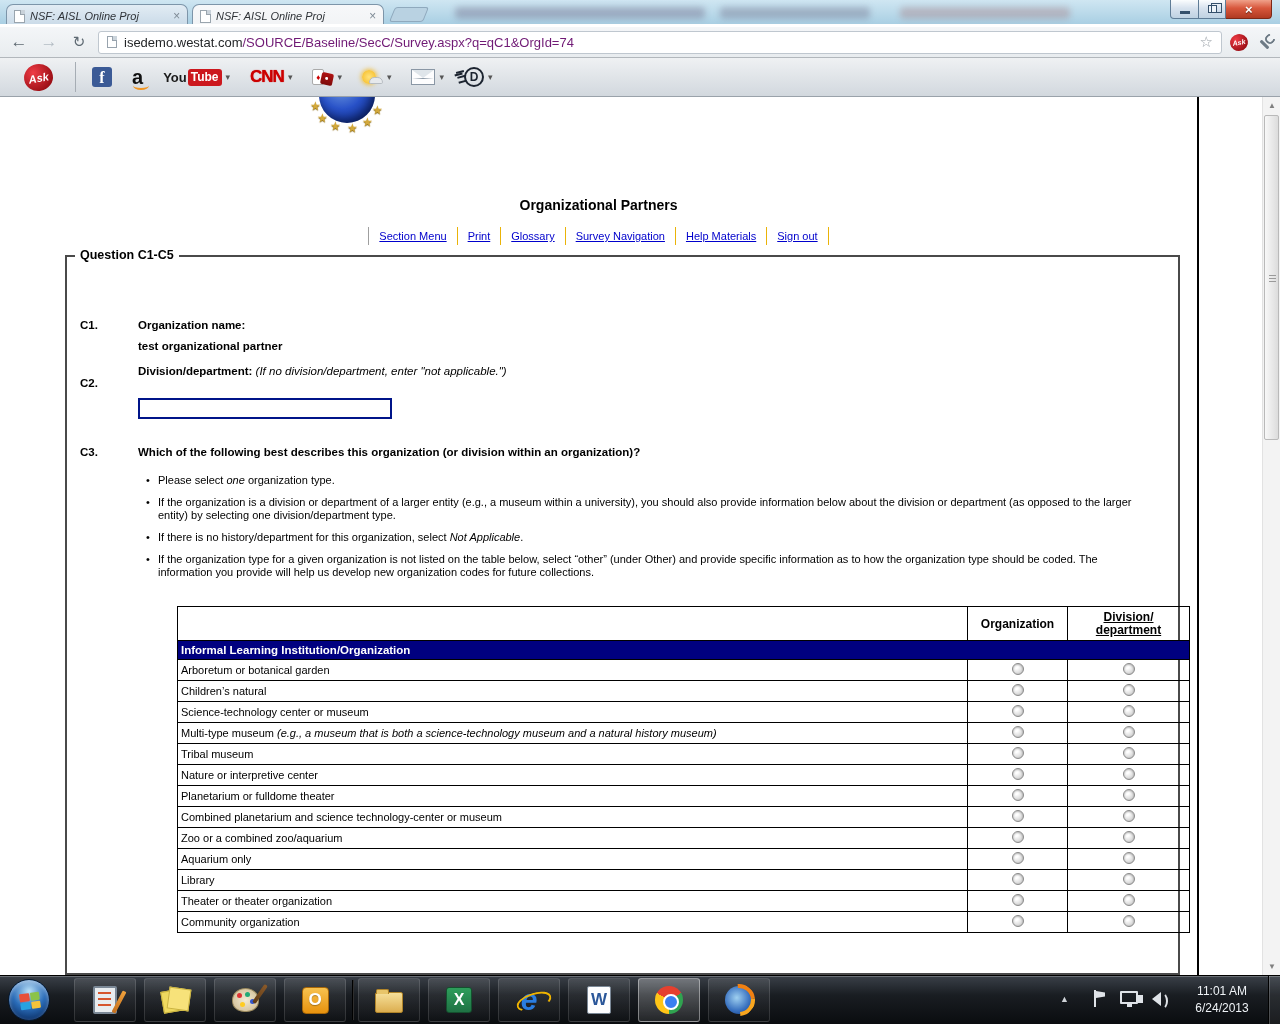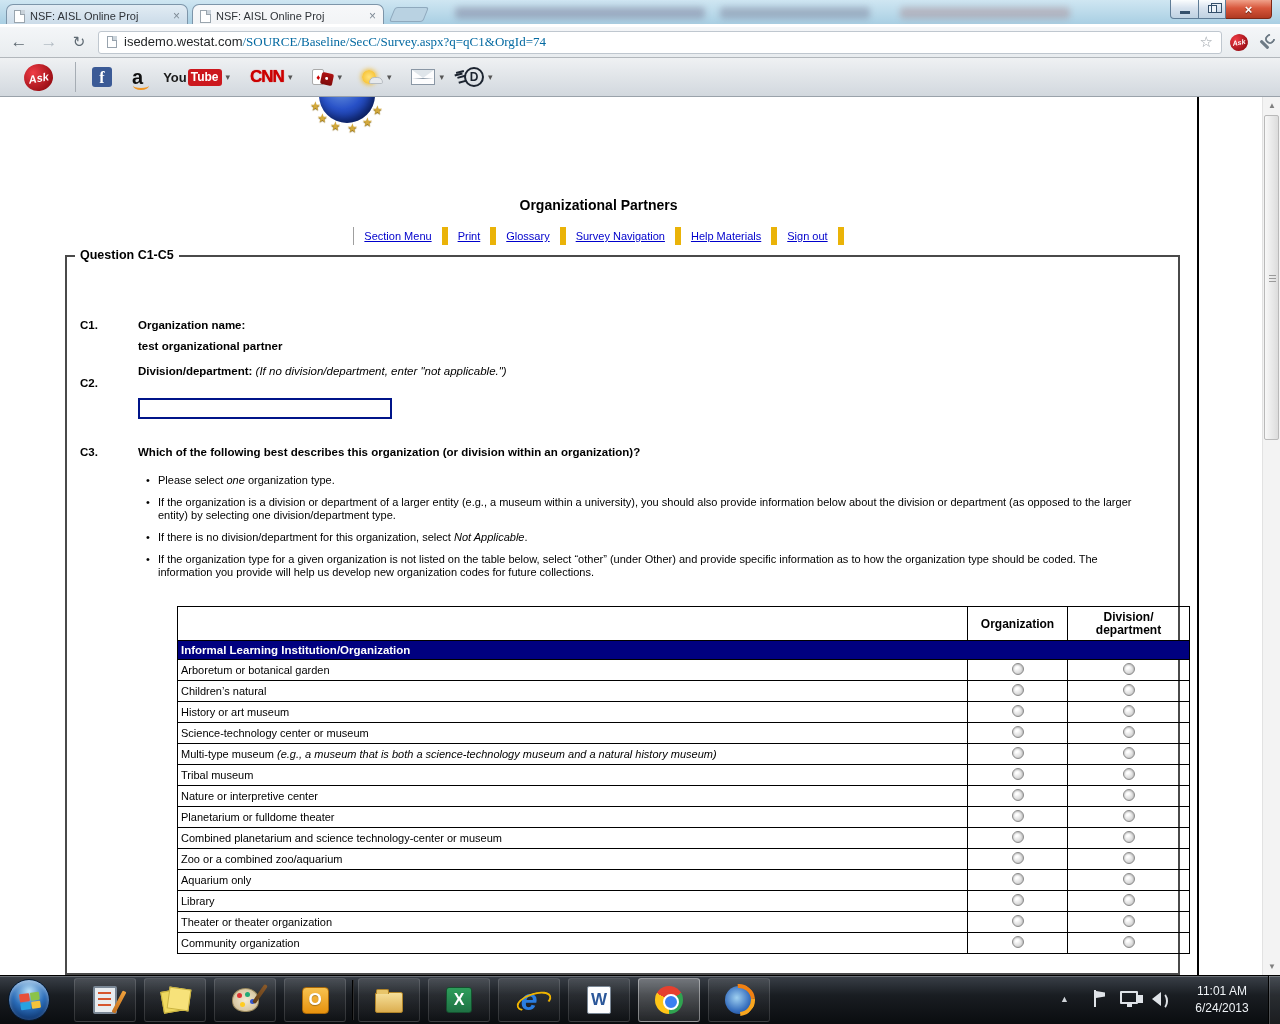--- a/index.html
+++ b/index.html
@@ -1,21 +1,21 @@
 <!DOCTYPE html>
 <html><head>
 <meta charset="utf-8">
 <style>
   * { margin:0; padding:0; box-sizing:border-box; }
   html,body { width:1280px; height:1024px; }
   body { font-family:"Liberation Sans", sans-serif; background:#fff; overflow:hidden; position:relative; }
 
   
   .tabstrip { position:absolute; top:0; left:0; width:1280px; height:24px;
-    background:linear-gradient(#cfe6f2,#a9cfe3); overflow:hidden; }
+    background:linear-gradient(#cfe6f2,#a9cfe3); overflow:hidden;font-style:italic; }
   .smudge { position:absolute; filter:blur(3px); border-radius:4px; }
   .sm1 { left:455px; top:7px; width:250px; height:12px; background:rgba(100,90,120,.35); }
   .sm2 { left:720px; top:7px; width:150px; height:12px; background:rgba(90,80,110,.30); }
   .sm3 { left:900px; top:7px; width:170px; height:12px; background:rgba(150,70,70,.25); }
   .tab { position:absolute; top:4px; height:23px; border-radius:7px 7px 0 0;
     display:flex; align-items:center; gap:5px; padding:0 7px; font-size:11px; color:#2f3338;
     border:1px solid #7d95a9; border-bottom:none; }
   .tab1 { left:6px; width:182px; background:linear-gradient(#e2ecf4,#c8d9e7); }
   .tab2 { left:192px; width:192px; background:linear-gradient(#f7f8fa,#f1f3f5); z-index:3; }
   .tabtitle { flex:1; white-space:nowrap; overflow:hidden; }
@@ -45,21 +45,21 @@
     display:flex; align-items:center; padding:0 8px; gap:8px; z-index:2; }
   .navbtn { font-size:17px; color:#5f6a73; width:22px; text-align:center; line-height:20px; }
   .navbtn.disabled { color:#b3bcc4; }
   .reload { font-size:15px; }
   .addressbar { flex:1; height:23px; background:#fff; border:1px solid #bfc7cf; border-radius:3px;
     display:flex; align-items:center; gap:7px; padding:0 8px; font-size:13px; }
   .docicon { width:10px; height:12px; background:#fff; border:1px solid #98a3ad; position:relative; flex:none; }
   .docicon::after { content:""; position:absolute; right:-1px; top:-1px; width:4px; height:4px;
     background:#cbd4db; border-left:1px solid #98a3ad; border-bottom:1px solid #98a3ad; }
   .urlhost { color:#242628; }
-  .urlpath { color:#0369a1;font-family:Liberation Serif, serif; }
+  .urlpath { color:#701a75; }
   .urlspacer { flex:1; }
   .staricon { color:#9aa1a8; font-size:15px; }
   .askmini { width:18px; height:17px; border-radius:50%; background:radial-gradient(circle at 35% 30%,#ef3b45,#9c0f16 75%);
     color:#fff; font-size:7px; font-weight:bold; font-style:italic; display:flex; align-items:center;
     justify-content:center; transform:rotate(-10deg); }
   .wrench { width:16px; height:16px; position:relative; }
   .wrench::before { content:""; position:absolute; left:7px; top:5px; width:3px; height:11px;
     background:#6d7a85; transform:rotate(-45deg); border-radius:1px; }
   .wrench::after { content:""; position:absolute; left:9px; top:0px; width:6px; height:6px;
     border:2px solid #6d7a85; border-radius:50%; border-top-color:transparent; transform:rotate(45deg); }
@@ -121,21 +121,21 @@
     overflow:hidden; font-size:11px; color:#000; }
   .pageline { position:absolute; top:97px; left:1197px; width:2px; height:878px; background:#000; }
 
   
   .globe { position:absolute; left:319px; top:-30px; width:56px; height:56px; border-radius:50%;
     background:radial-gradient(circle at 40% 35%, #6f9be0 0%, #2952c8 45%, #0d2a8a 85%);
     box-shadow:inset -3px -4px 8px rgba(0,0,0,.4); }
   .star { position:absolute; color:#d3a83a; font-size:12px; text-shadow:0 1px 1px #8a6a14; }
 
   .navlinks { position:absolute; top:133px; left:0; width:1197px; text-align:center; font-size:11px; }
-  .navlinks a { color:#0000cc; text-decoration:underline; padding:3px 10px; border-right:6px solid #eab308; }
+  .navlinks a { color:#0000cc; text-decoration:underline; padding:3px 10px; border-right:1px solid #eab308; }
   .navlinks a:first-child { border-left:1px solid #9f9f9f; }
 
   .pagetitle { position:absolute; top:100px; left:0; width:1197px; text-align:center;
     font-size:14px; font-weight:bold; }
 
   .qfieldset { position:absolute; top:158px; left:65px; width:1115px; height:720px;
     border:2px solid #4a4a4a; }
   .qlegend { position:absolute; top:-9px; left:8px; background:#fff; padding:0 5px;
     font-weight:bold; font-size:12.5px; }
 
@@ -150,21 +150,21 @@
   .bdot { width:12px; flex:none; font-size:11px; }
   .btext i { font-style:italic;text-align:right; }
 
   .qtable { position:absolute; left:138px; top:509px; border-collapse:collapse; table-layout:fixed;
     width:1012px; font-size:11px;margin-left:39px; }
   .qtable td { border:1px solid #000; }
   .qtable .hdr td { height:34px; font-weight:bold; font-size:12px; text-align:center; vertical-align:middle; }
   .qtable .c0 { width:790px; }
   .qtable .c1 { width:100px; }
   .qtable .c2 { width:122px; }
-  .qtable .c2 span { display:block; line-height:13px; }
+  .qtable .c2 span { display:block; line-height:13px;text-decoration:underline; }
   .qtable .sec td { background:#000080; color:#fff; font-weight:bold; height:19px; padding:1px 3px;
     font-size:11.5px; }
   .qtable .row td { height:21px; padding:1px 3px; }
   .qtable .row .note { font-style:italic; }
   .qtable .rc { text-align:center; vertical-align:middle; }
   .radio { display:inline-block; width:12px; height:12px; border:1px solid #8a8a8a; border-radius:50%;
     background:radial-gradient(circle at 35% 30%, #ffffff 15%, #dedede 60%, #b9b9b9);
     box-shadow:inset 0 1px 2px rgba(0,0,0,.25); }
 
   
@@ -378,21 +378,21 @@
     <div class="bullet">
       <span class="bdot">•</span>
       <span class="btext"><span>Please select </span><i>one</i><span> organization type.</span></span>
     </div>
     <div class="bullet">
       <span class="bdot">•</span>
       <span class="btext"><span>If the organization is a division or department of a larger entity (e.g., a museum within a university), you should also provide information below about the division or department (as opposed to the larger entity) by selecting one division/department type.</span><i></i><span></span></span>
     </div>
     <div class="bullet">
       <span class="bdot">•</span>
-      <span class="btext"><span>If there is no division/department for this organization, select </span><i>Not Applicable</i><span>.</span></span>
+      <span class="btext"><span>If there is no history/department for this organization, select </span><i>Not Applicable</i><span>.</span></span>
     </div>
     <div class="bullet">
       <span class="bdot">•</span>
       <span class="btext"><span>If the organization type for a given organization is not listed on the table below, select “other” (under Other) and provide specific information as to how the organization type should be coded. The information you provide will help us develop new organization codes for future collections.</span><i></i><span></span></span>
     </div>
   </div>
 
   <table class="qtable">
     <tbody>
         <tr class="hdr">
@@ -410,25 +410,20 @@
           <td class="lab"><span>Arboretum or botanical garden</span><span class="note"></span></td>
           <td class="rc"><span class="radio"></span></td>
           <td class="rc"><span class="radio"></span></td>
         </tr>
     <tr class="row">
           <td class="lab"><span>Children’s natural</span><span class="note"></span></td>
           <td class="rc"><span class="radio"></span></td>
           <td class="rc"><span class="radio"></span></td>
         </tr>
     <tr class="row">
-          <td class="lab"><span>History or art museum</span><span class="note"></span></td>
-          <td class="rc"><span class="radio"></span></td>
-          <td class="rc"><span class="radio"></span></td>
-        </tr>
-    <tr class="row">
           <td class="lab"><span>Science-technology center or museum</span><span class="note"></span></td>
           <td class="rc"><span class="radio"></span></td>
           <td class="rc"><span class="radio"></span></td>
         </tr>
     <tr class="row">
           <td class="lab"><span>Multi-type museum </span><span class="note">(e.g., a museum that is both a science-technology museum and a natural history museum)</span></td>
           <td class="rc"><span class="radio"></span></td>
           <td class="rc"><span class="radio"></span></td>
         </tr>
     <tr class="row">

